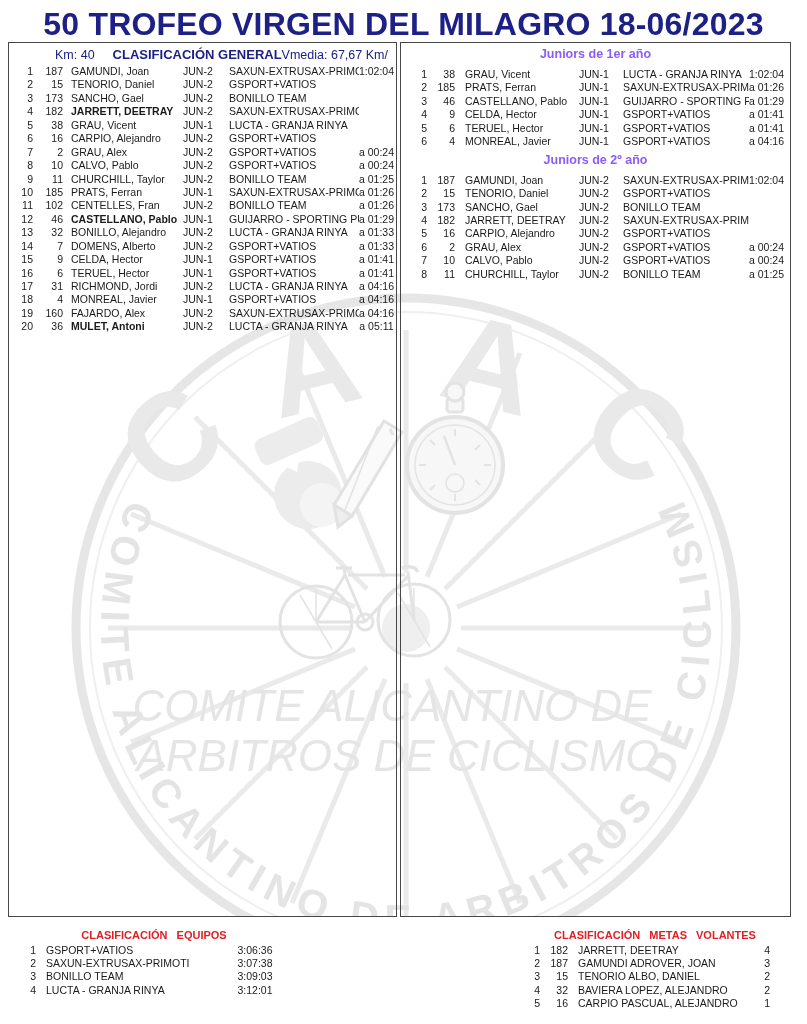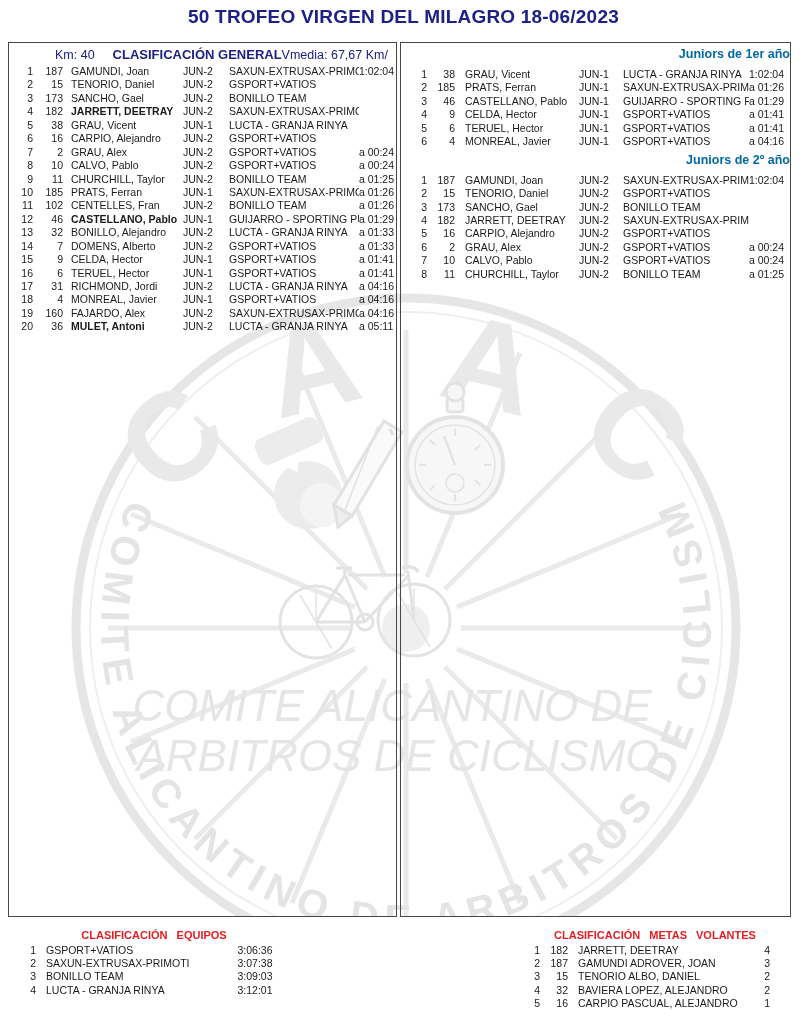--- a/index.html
+++ b/index.html
@@ -6,45 +6,45 @@
   body{
     width:807px;height:1024px;position:relative;overflow:hidden;
     background:#ffffff;color:#1a1a1a;
     font-family:"Liberation Sans",sans-serif;
   }
   
   .wm{position:absolute;left:0;top:0;width:807px;height:917px;overflow:hidden;z-index:0;pointer-events:none;}
   
   .doc-title{
     position:absolute;top:6px;left:0;width:100%;text-align:center;
-    font-size:19px;font-weight:bold;color:#1d2185;z-index:2;letter-spacing:.2px;
+    font-size:32px;font-weight:bold;color:#1d2185;z-index:2;letter-spacing:.2px;
   }
   
   .panel{position:absolute;top:42px;height:875px;border:1.4px solid #474747;box-sizing:border-box;z-index:1;background:transparent;}
   .panel-left{left:8px;width:389px;}
   .panel-right{left:400px;width:391px;}
   .gc-header{
     display:flex;align-items:baseline;white-space:nowrap;overflow:hidden;
     padding:4px 0 0 46px;color:#1d2185;font-size:12.5px;
   }
   .gc-header .hk{margin-right:18px;}
   .gc-header .ht{font-weight:bold;font-size:13px;}
   .sec-header{
-    text-align:right;color:#0369a1;font-weight:bold;font-size:12.5px;padding-top:4px;height:18px;
+    text-align:center;color:#8b5cf6;font-weight:bold;font-size:12.5px;padding-top:4px;height:18px;
   }
   .rows{margin-top:3px;}
   .row{
     display:grid;height:13.45px;line-height:13.45px;font-size:10.5px;
     white-space:nowrap;
   }
   .rows-gc .row{grid-template-columns:24px 30px 8px 112px 46px 130px 1fr;}
   .rows-j  .row{grid-template-columns:26px 28px 10px 114px 44px 126px 1fr;}
   .cell{overflow:hidden;}
   .c-pos,.c-dorsal{text-align:right;}
-  .c-time{text-align:left;padding-right:2px;}
+  .c-time{text-align:center;padding-right:2px;}
   .rows-j .c-time{padding-right:16px;}
   .b{font-weight:bold;}
   
   .bottom{position:absolute;top:929px;z-index:1;font-size:10.5px;}
   .bottom-left{left:20px;width:268px;}
   .bottom-right{left:524px;width:262px;}
   .red-hdr{
     color:#e02025;font-weight:bold;font-size:11px;text-align:center;
     word-spacing:6px;height:14px;margin-bottom:1px;white-space:nowrap;
   }

